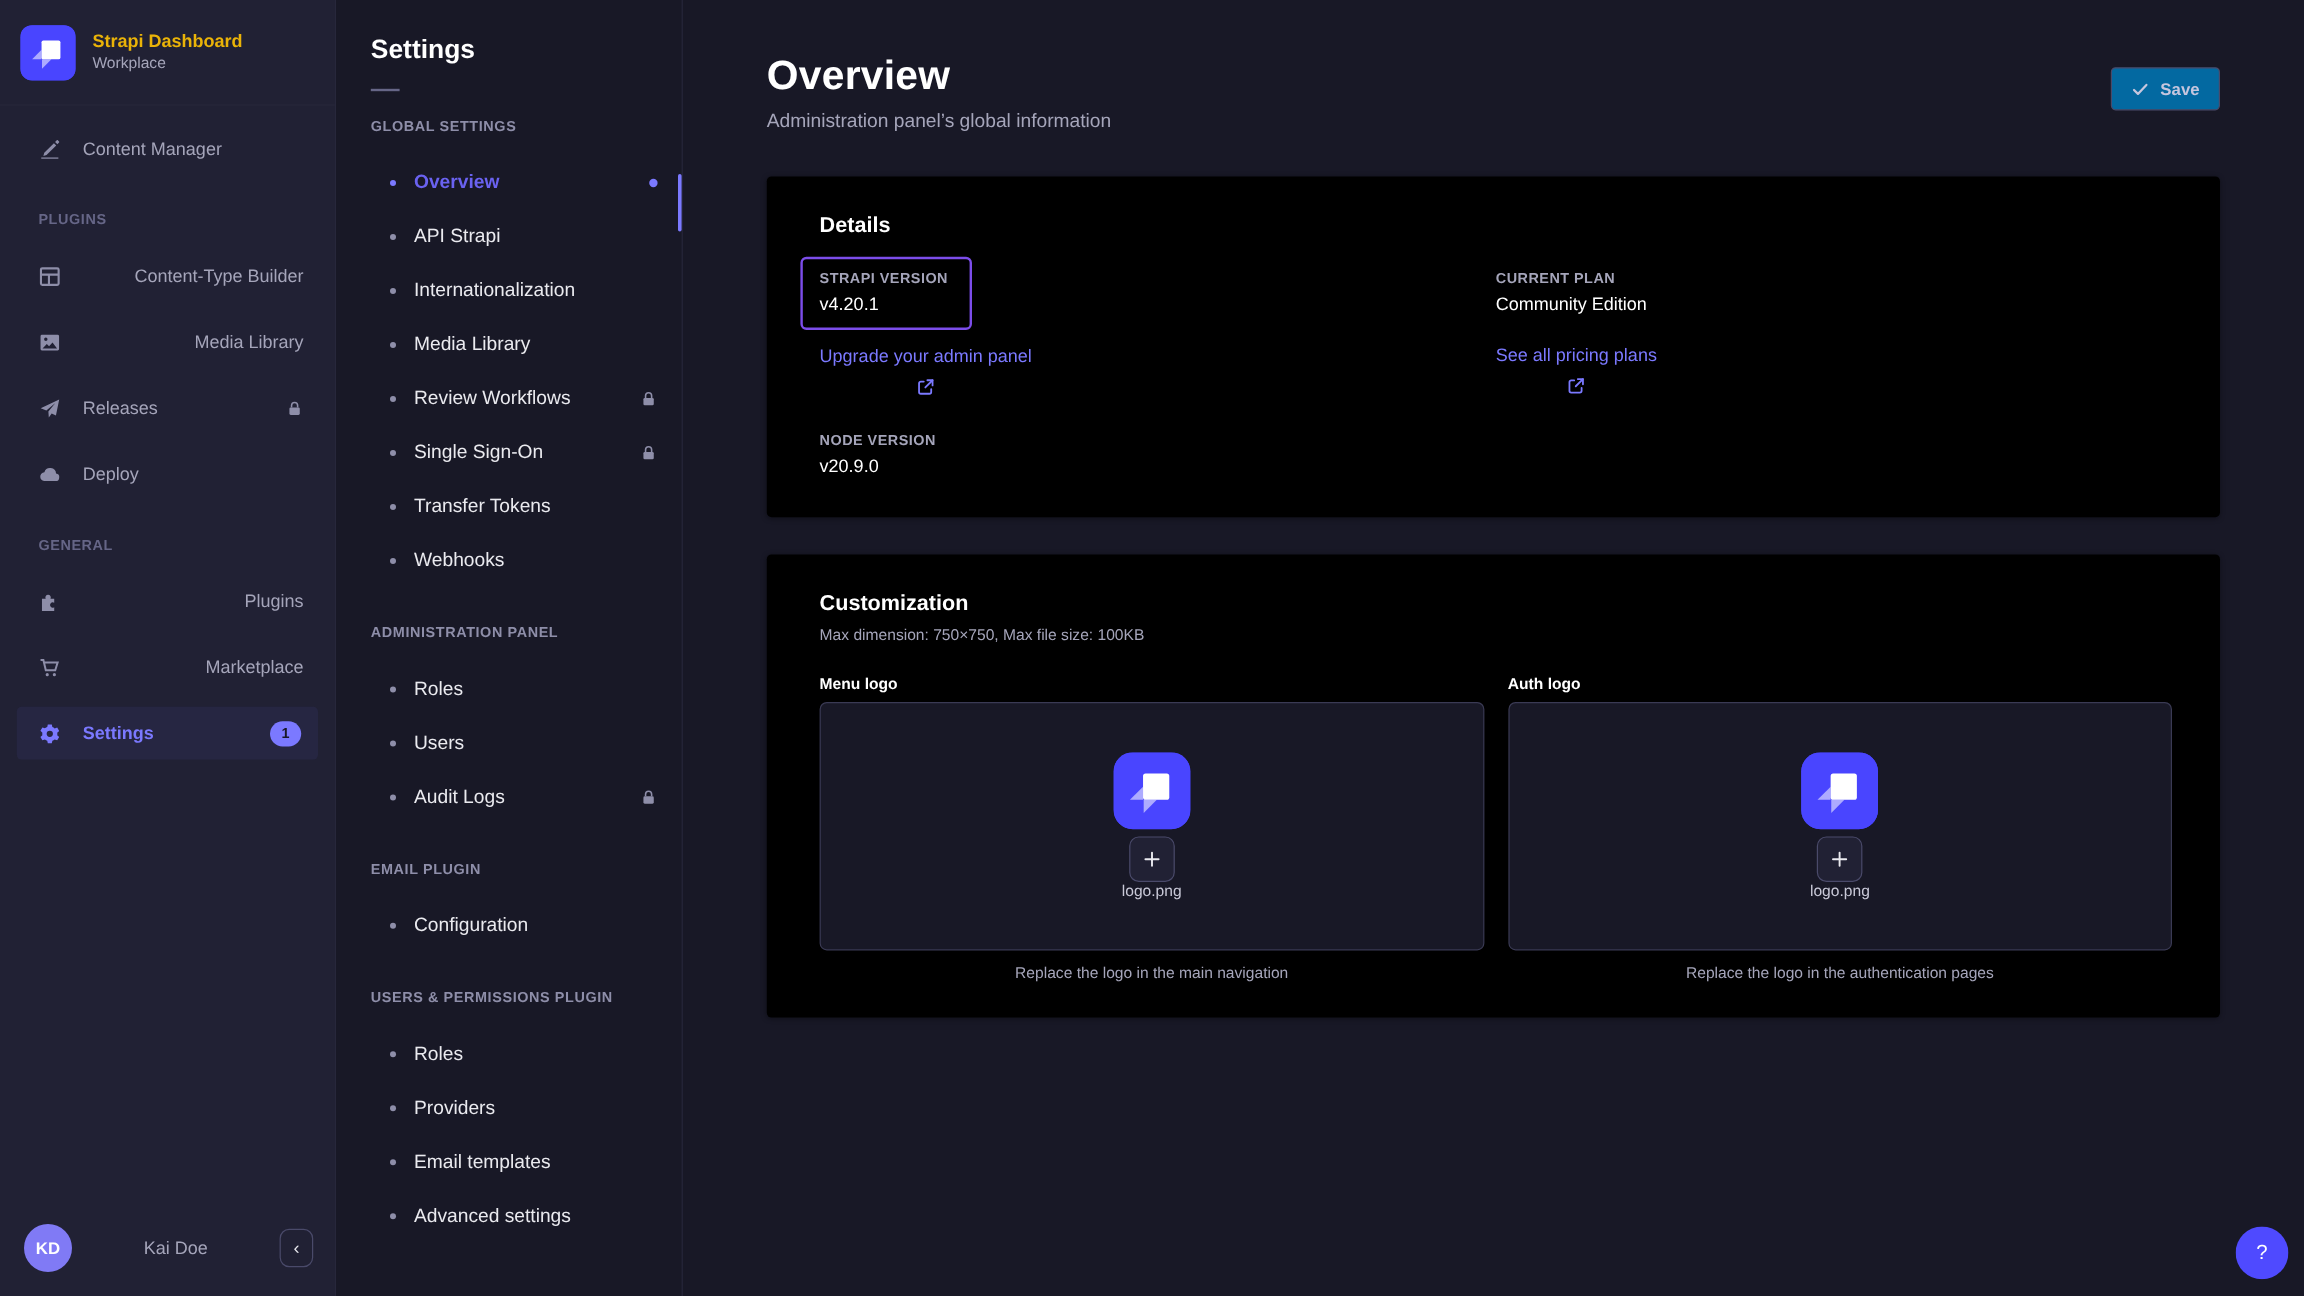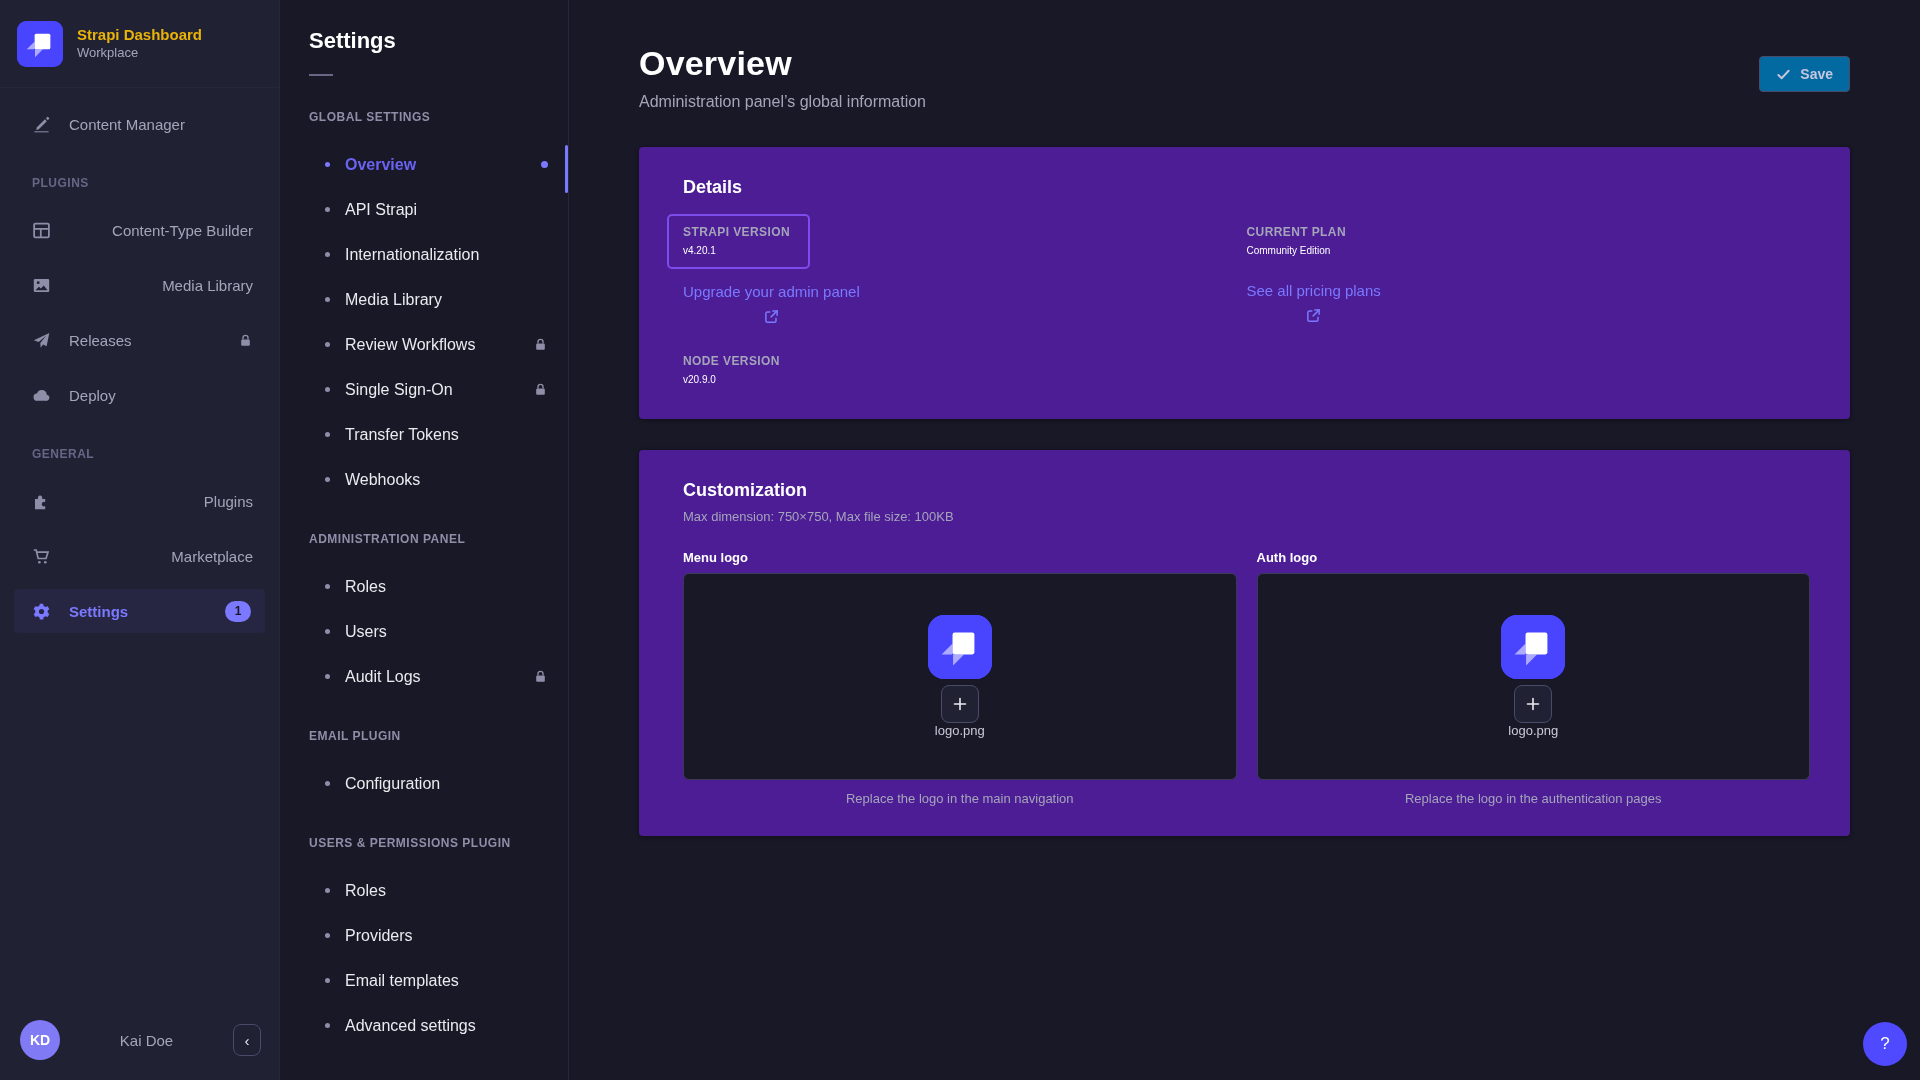--- a/index.html
+++ b/index.html
@@ -74,21 +74,21 @@
   .sub-nav {
     width:289px; min-width:289px; height:100%;
     background:#181826;
     border-right:1px solid #27273b;
     padding:28px 0 0 0;
     position:relative;
   }
   .sub-nav h2 { font-size:22px; font-weight:700; padding:0 29px; }
   .sub-divider { width:24px; height:2px; background:#666687; margin:20px 29px 0; border:none; }
   .sub-section { margin-top:30px; }
-  .sub-section:first-of-type { margin-top:34px; }
+  .sub-section:first-of-type { margin-top:22px; }
   .sub-section-label {
     font-size:12px; font-weight:700; letter-spacing:.5px;
     color:#8e8ea9; padding:0 29px; margin-bottom:18px;
   }
   .sub-item {
     display:flex; align-items:center; gap:15px;
     height:45px; padding:0 20px 0 45px;
     color:#eaeaef; font-size:16px; cursor:pointer;
   }
   .bullet { width:5px; height:5px; border-radius:50%; background:#8e8ea9; flex:none; }
@@ -109,32 +109,32 @@
   .save-btn {
     display:flex; align-items:center; gap:9px;
     background:#0369a1; border:1px solid #4a4a6a; border-radius:4px;
     color:#c6c6de; font-size:14px; font-weight:600;
     padding:9px 16px; margin-top:12px; cursor:pointer;
     font-family:"Liberation Sans", sans-serif;
   }
   .save-btn svg { width:15px; height:15px; }
 
   .card {
-    background:#4c1d95; border-radius:4px;
+    background:#000000; border-radius:4px;
     box-shadow:0 1px 4px rgba(3,3,5,.35);
     padding:30px 40px 34px 44px;
   }
   .card-details { margin-top:36px; }
   .card h3 { font-size:18px; font-weight:700; }
   .details-grid { display:grid; grid-template-columns:1fr 1fr; margin-top:16px; }
   .field-label {
     font-size:12px; font-weight:600; letter-spacing:.4px;
     color:#a5a5ba; text-transform:uppercase;
   }
-  .field-value { font-size:10px; color:#fff; margin-top:6px; }
+  .field-value { font-size:15px; color:#fff; margin-top:6px; }
   .annotated {
     display:inline-block; border:2px solid #7c4dea; border-radius:5px;
     padding:9px 18px 11px 14px; margin-left:-16px;
   }
   .plain-field { margin-top:11px; }
   .link-row {
     display:flex; align-items:center; gap:9px;
     color:#7b79ff; font-size:15px; margin-top:14px;
     cursor:pointer; text-decoration:none; width:max-content;flex-direction:column;
   }

